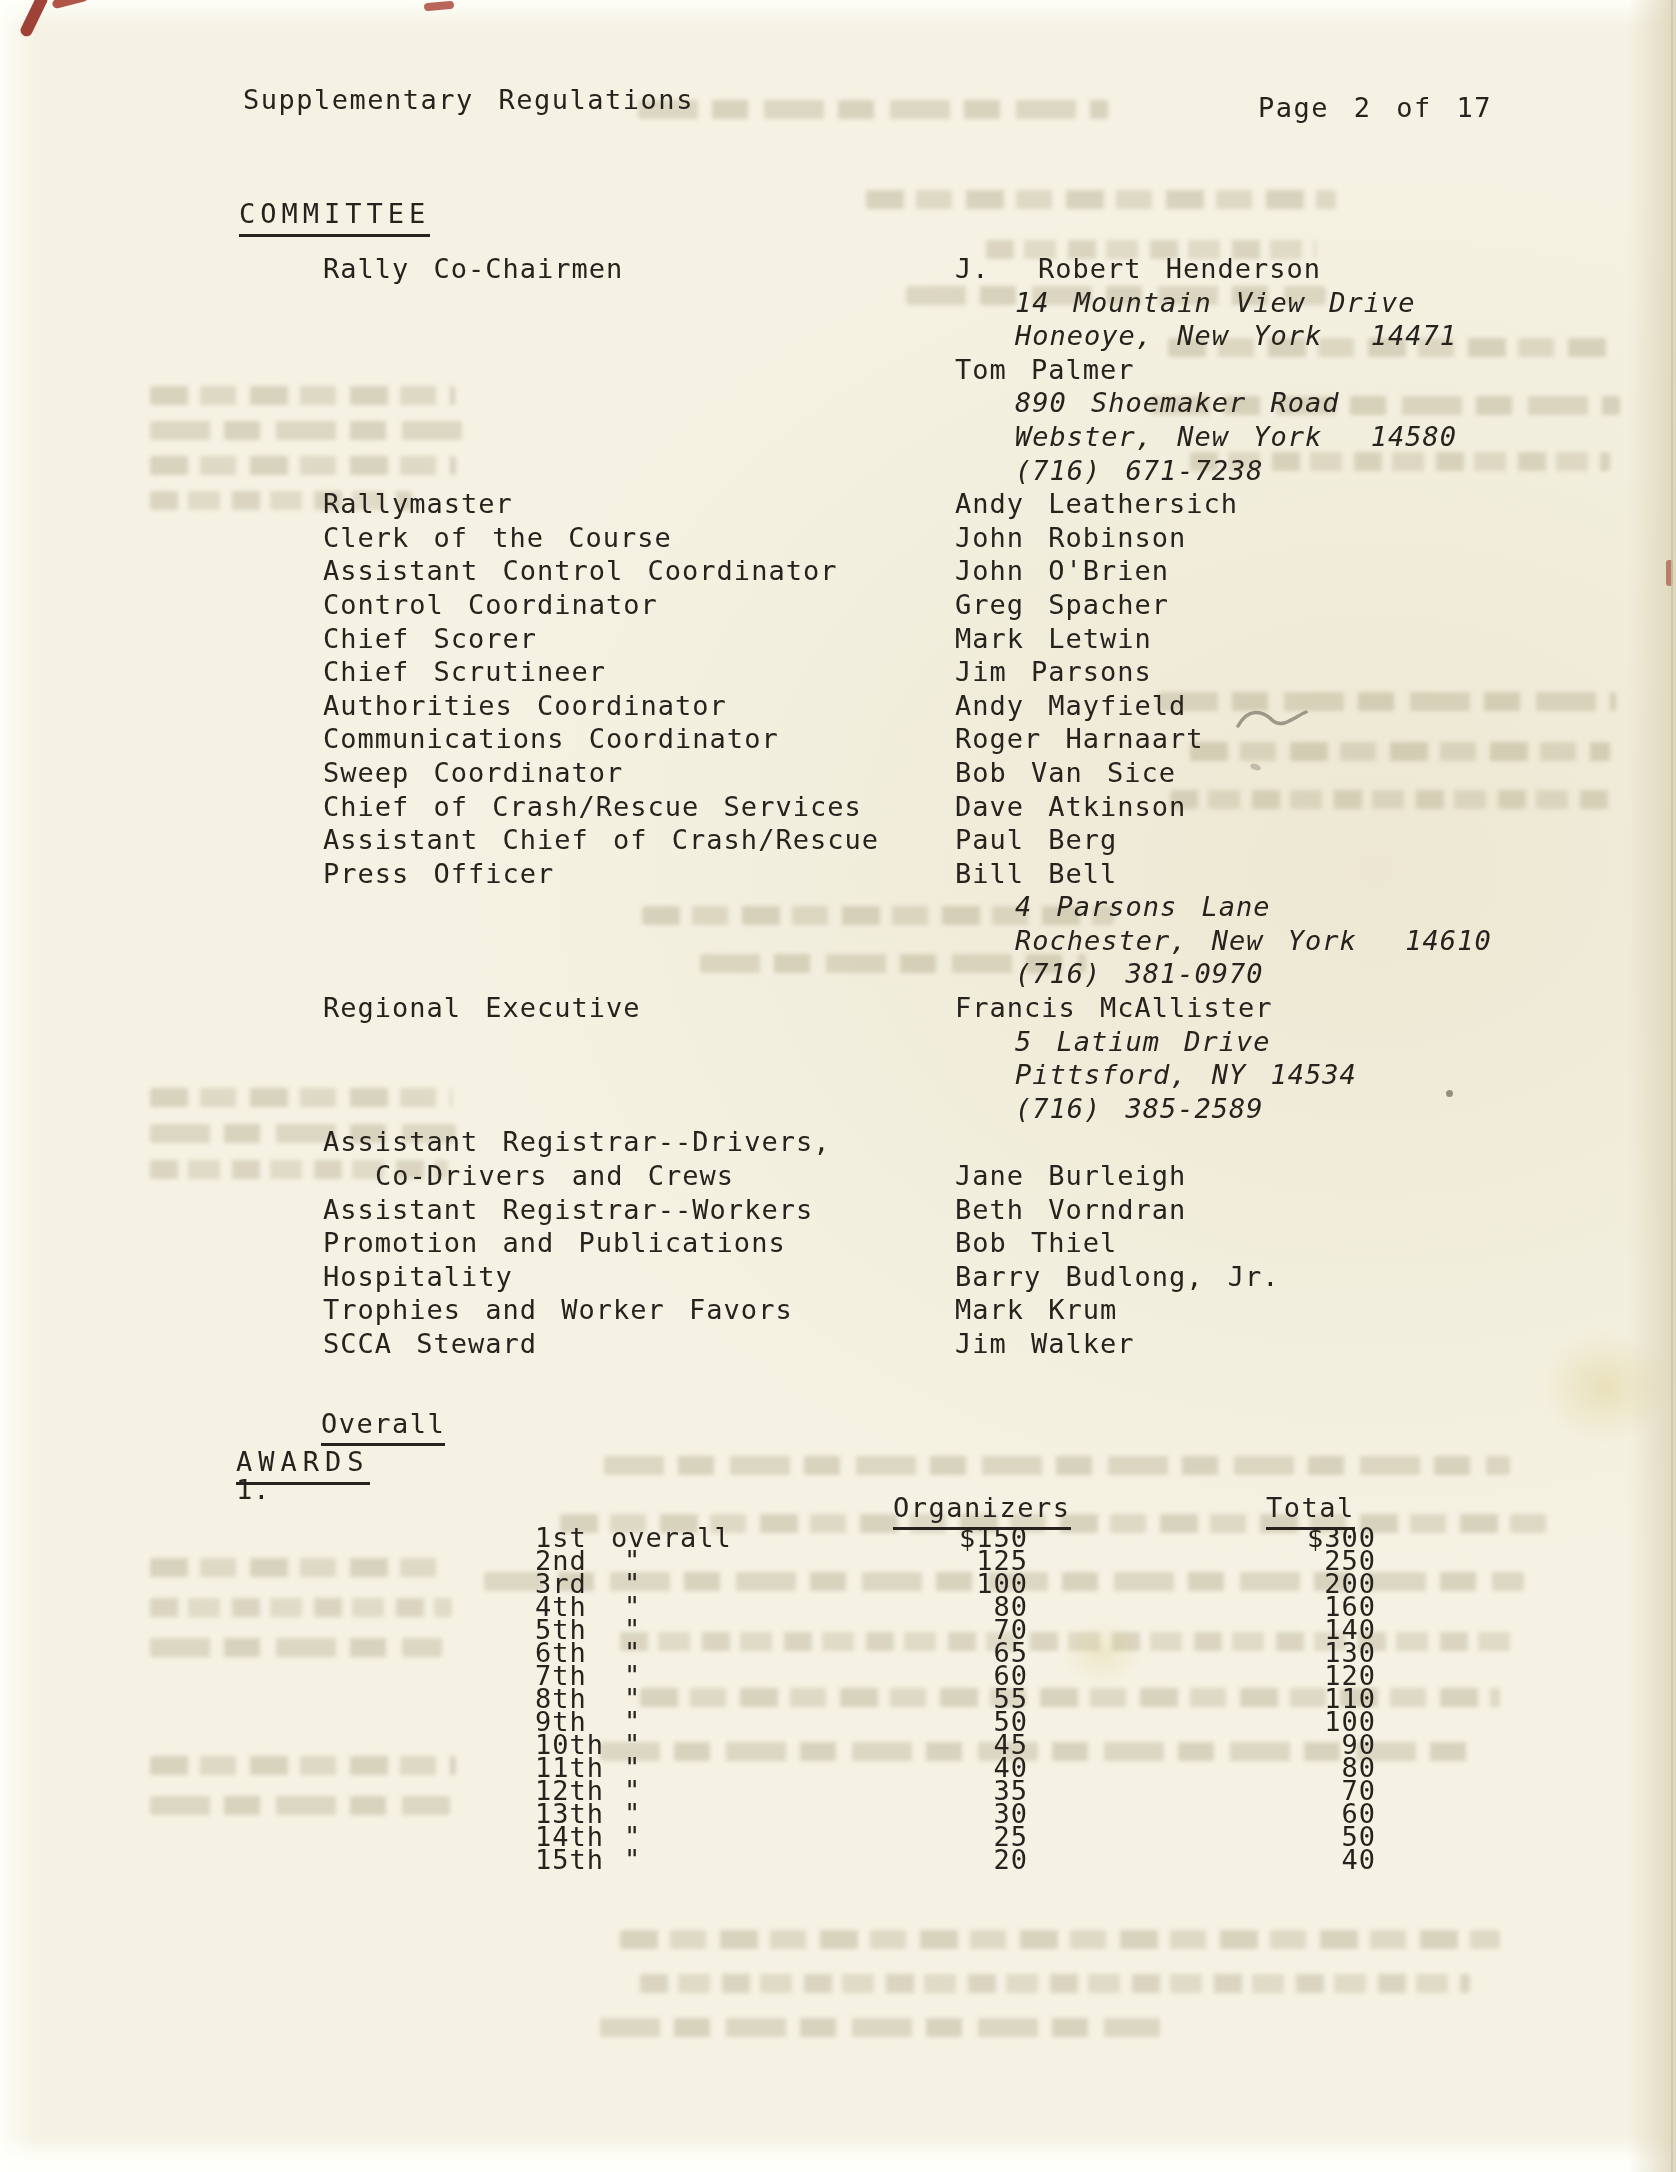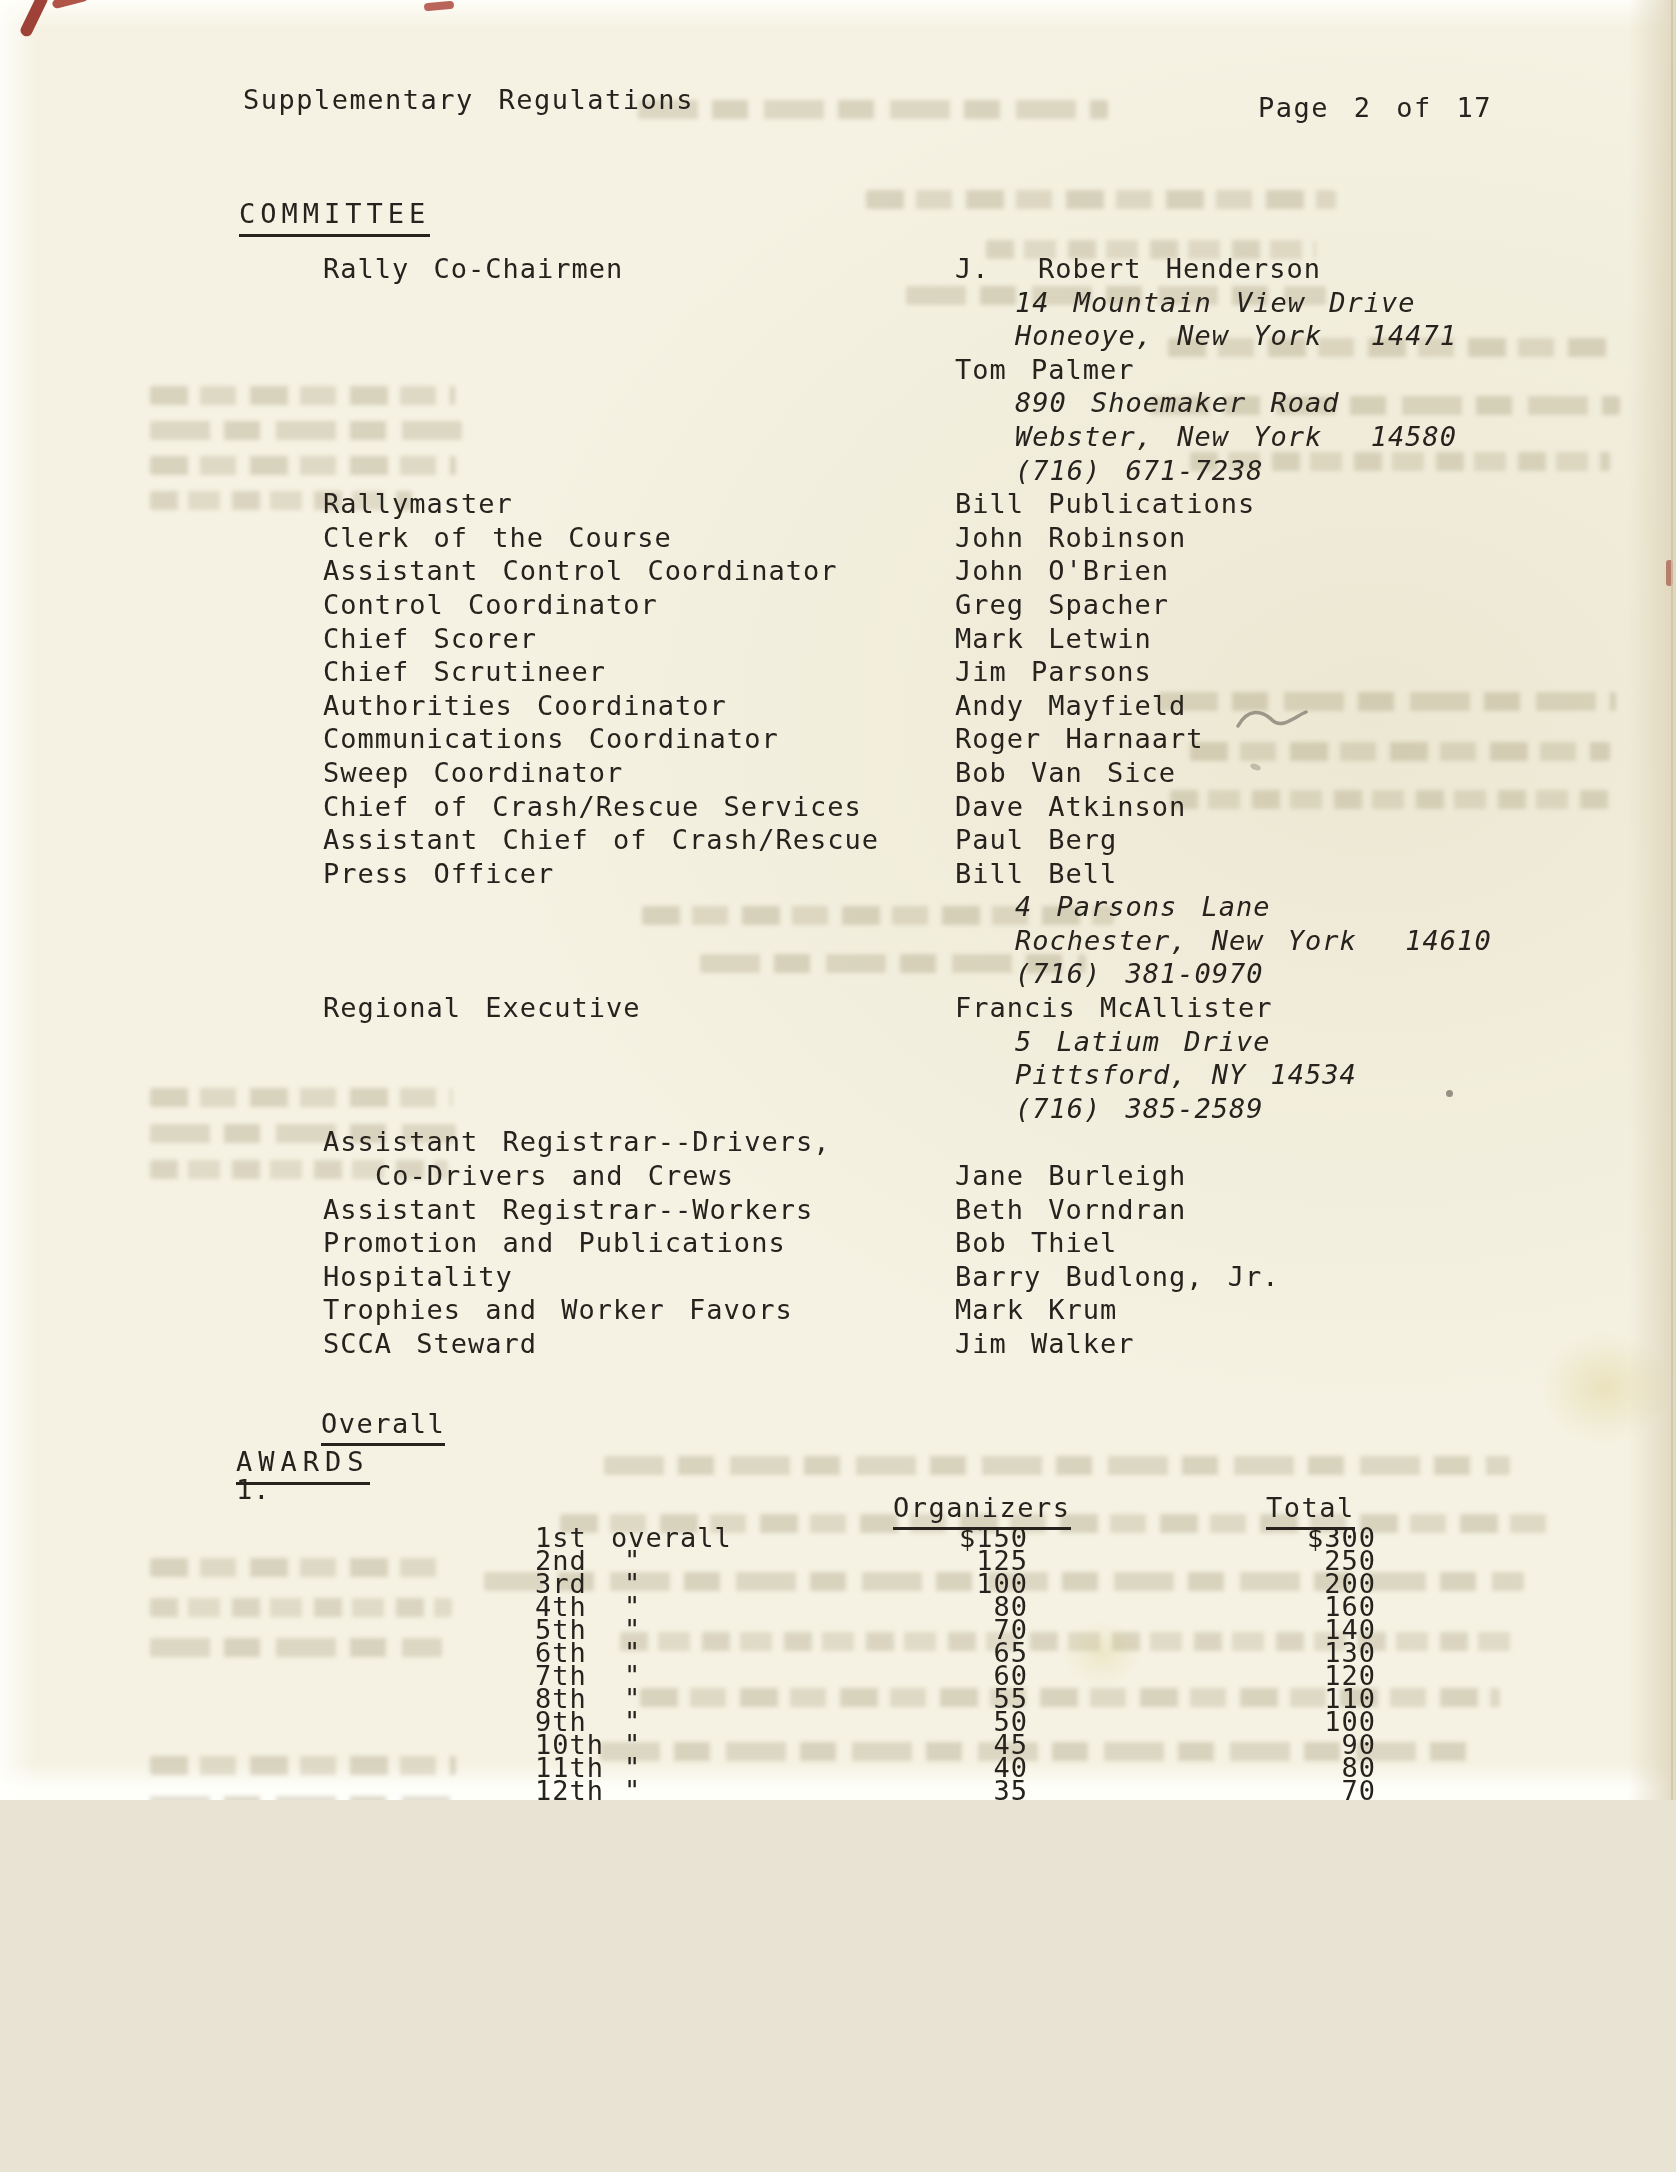--- a/index.html
+++ b/index.html
@@ -1,18 +1,18 @@
 <!DOCTYPE html>
 <html><head>
 <meta charset="utf-8">
 <style>
   html,body{margin:0;padding:0;background:#e8e3d2;}
   .page{
     position:relative;
-    width:1676px;height:1800px;
+    width:1676px;height:2172px;
     overflow:hidden;
     font-family:"DejaVu Sans Mono","Liberation Mono",monospace;
     font-size:27px;
     letter-spacing:1px;
     word-spacing:7px;
     color:#26231e;
     background:
       radial-gradient(1300px 1000px at 82% 40%, rgba(222,212,180,.35), rgba(222,212,180,0) 70%),
       linear-gradient(90deg, rgba(255,255,252,.85), rgba(255,255,252,0) 36px),
       linear-gradient(270deg, rgba(221,212,186,.9), rgba(221,212,186,0) 48px),
@@ -144,21 +144,21 @@
       <div class="c-row">
         <span class="c-left"></span>
         <span class="c-right ind">Webster, New York  14580</span>
       </div>
       <div class="c-row">
         <span class="c-left"></span>
         <span class="c-right ind">(716) 671-7238</span>
       </div>
       <div class="c-row">
         <span class="c-left">Rallymaster</span>
-        <span class="c-right">Bill Publications</span>
+        <span class="c-right">Andy Leathersich</span>
       </div>
       <div class="c-row">
         <span class="c-left">Clerk of the Course</span>
         <span class="c-right">John Robinson</span>
       </div>
       <div class="c-row">
         <span class="c-left">Assistant Control Coordinator</span>
         <span class="c-right">John O'Brien</span>
       </div>
       <div class="c-row">

